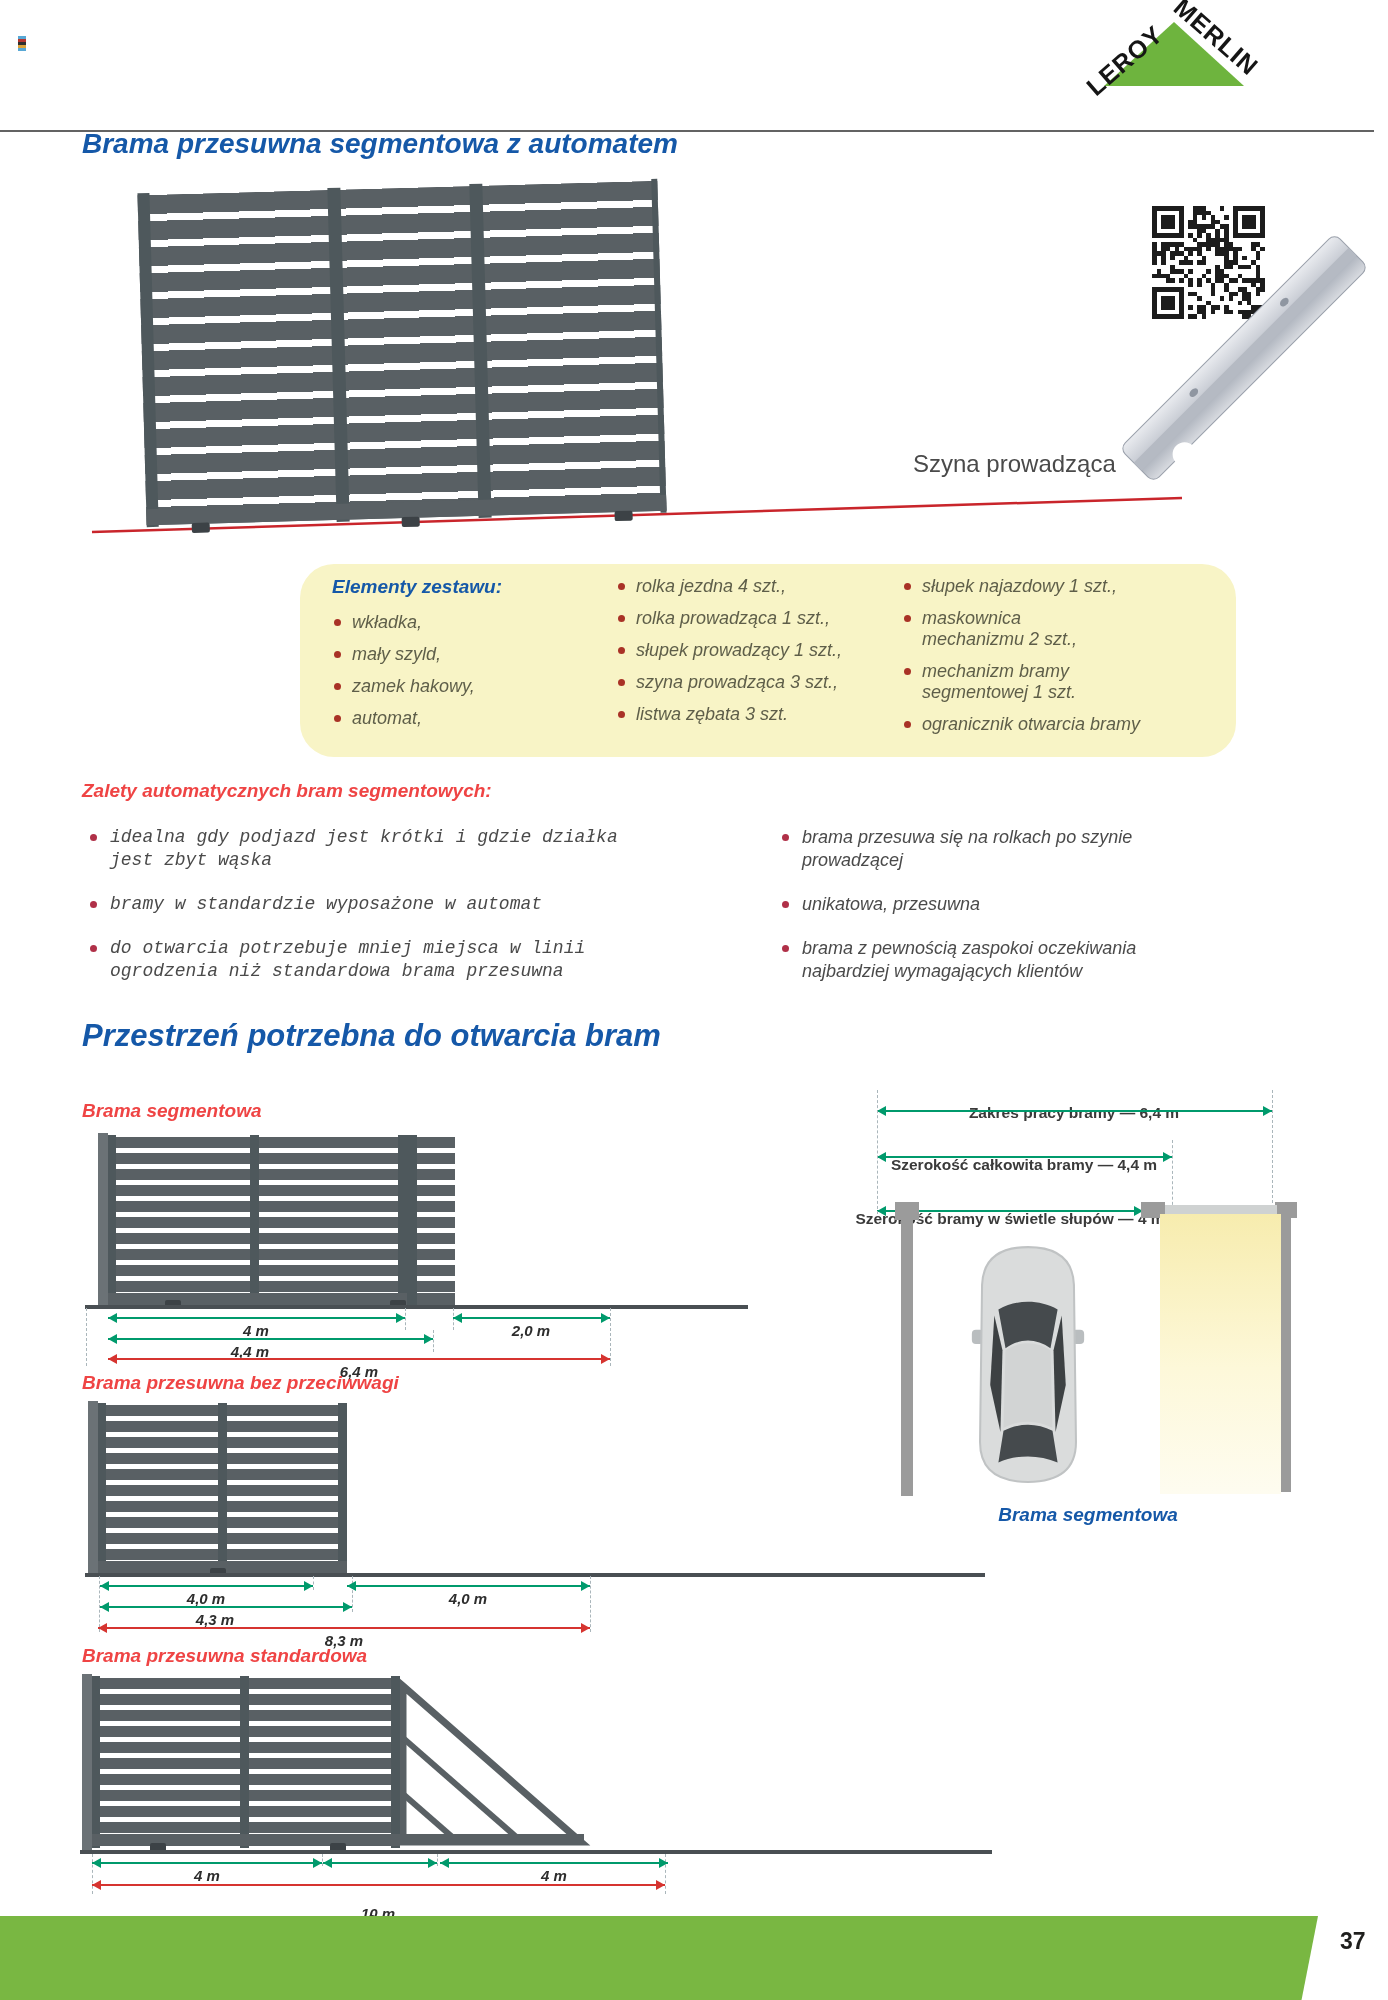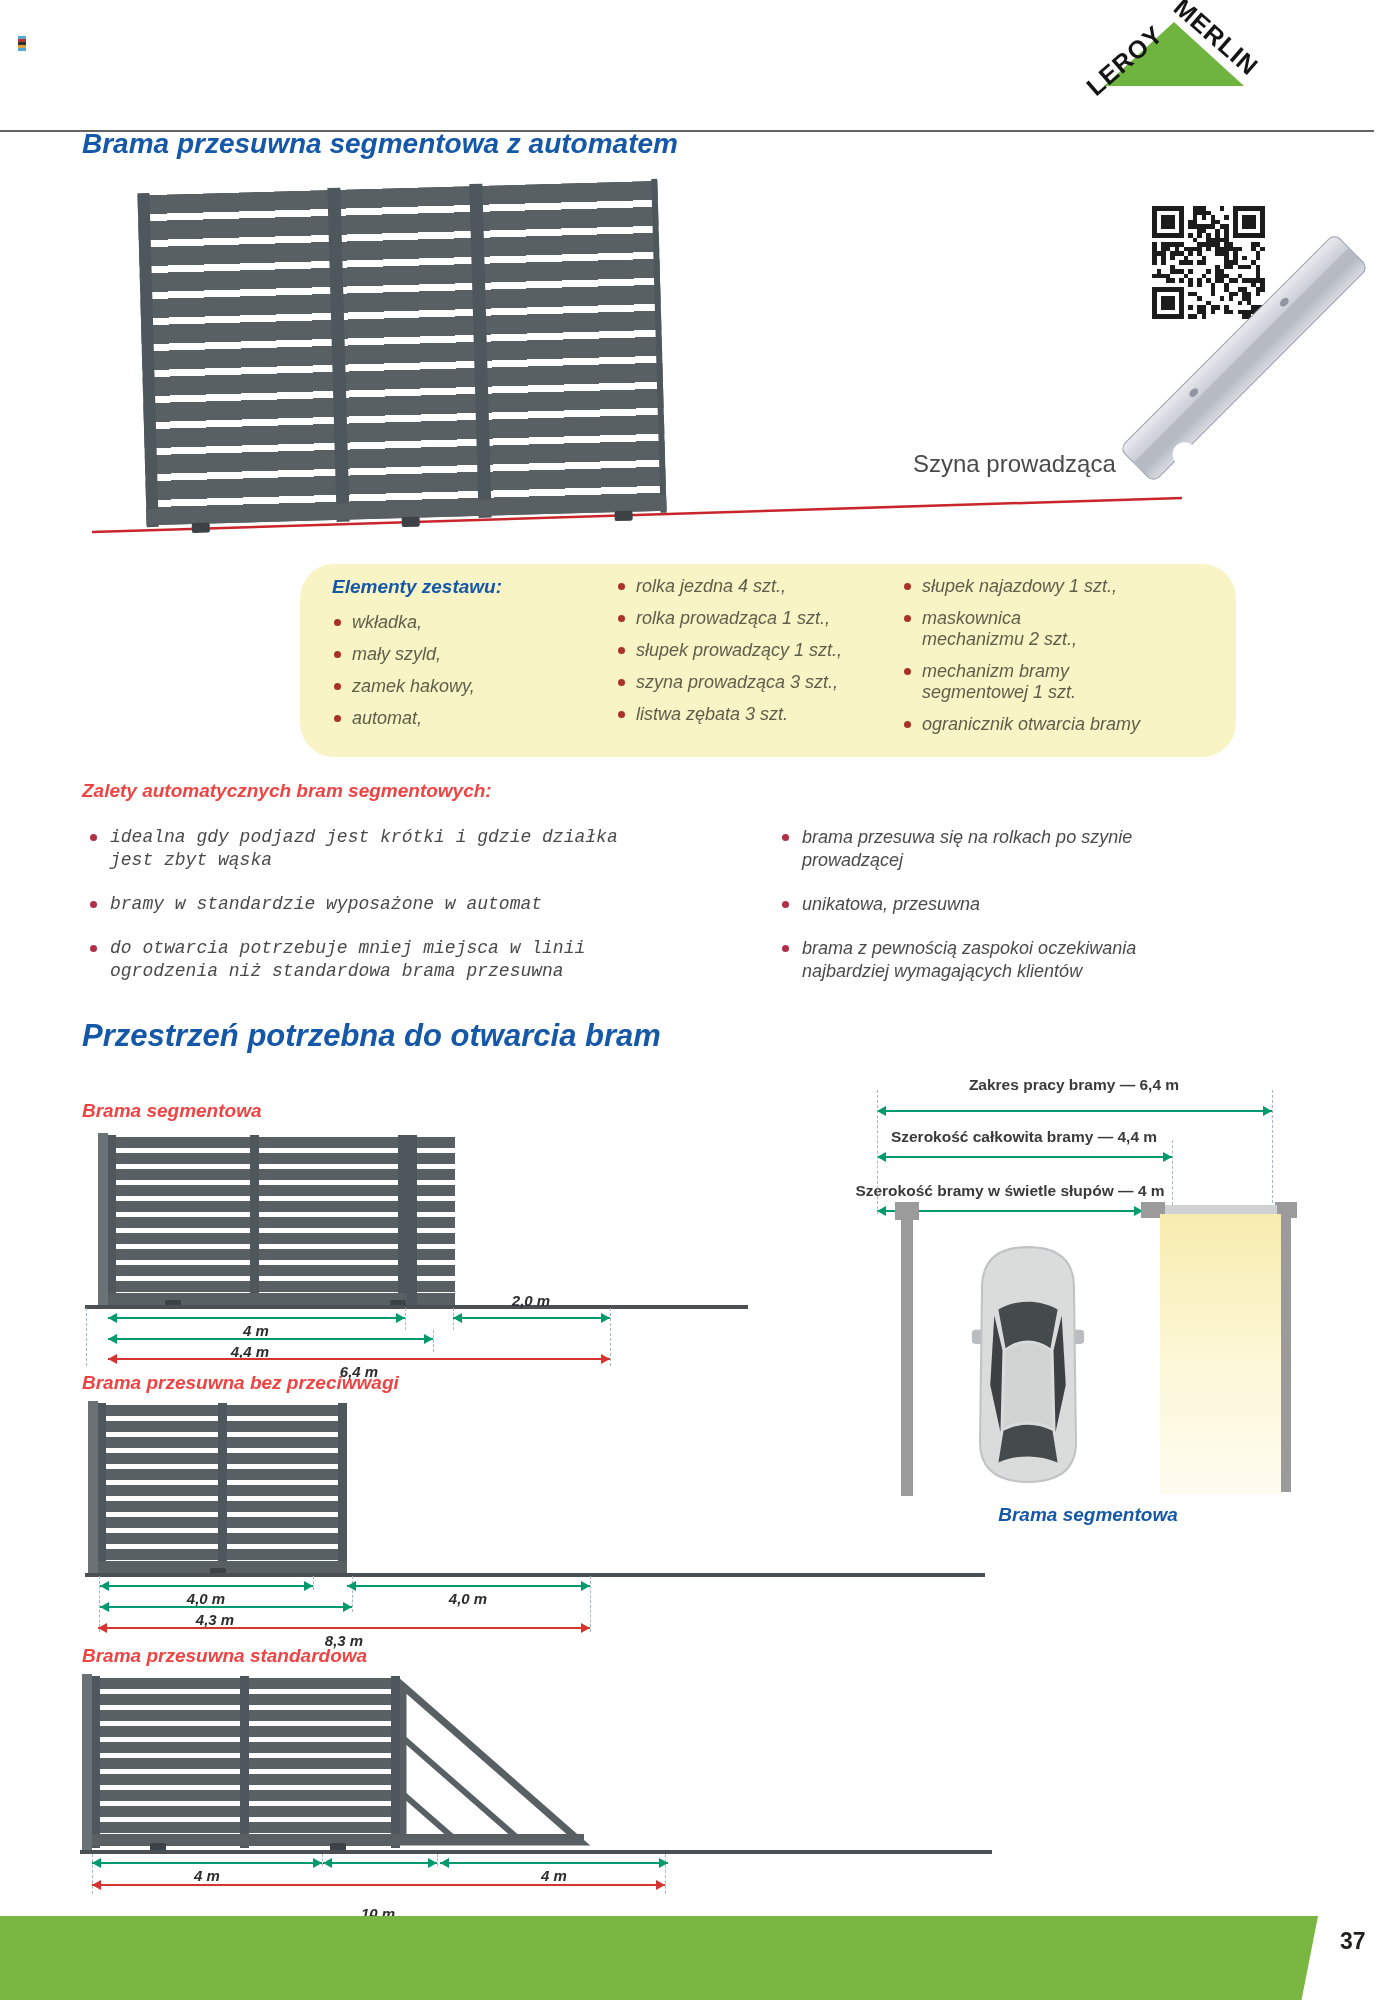--- a/index.html
+++ b/index.html
@@ -53,21 +53,21 @@
 
   
   .adv-list{list-style:none;margin:0;padding:0;position:absolute;font-size:18px;font-style:italic;
     color:#4a4a4a;line-height:23px;}
   .adv-list li{margin-bottom:21px;padding-left:22px;position:relative;}
   .adv-list li::before{content:"";position:absolute;left:2px;top:8px;width:7px;height:7px;border-radius:50%;background:#b03048;}
   ul.adv-left{left:88px;top:826px;width:565px;font-family:Liberation Mono, monospace;}
   ul.adv-right{left:780px;top:826px;width:445px;}
 
   
-  .plab{position:absolute;transform:translateX(-50%);font-size:15.5px;font-weight:bold;color:#3a3a3a;white-space:nowrap;}
+  .plab{position:absolute;transform:translateX(-50%);font-size:15.5px;font-weight:bold;color:#3a3a3a;white-space:nowrap;margin-top:28px;}
   .post-cap{position:absolute;background:#9b9b9b;}
   .plan-bar{position:absolute;background:#9b9b9b;}
   .plan-toprail{position:absolute;left:1165px;top:1205px;width:112px;height:9px;background:#cfd2d2;}
   .plan-yellow{position:absolute;left:1160px;top:1214px;width:121px;height:280px;
     background:linear-gradient(180deg,#f7ecae 0%,#fdf8d9 55%,#fefcf0 100%);}
   .plan-caption{position:absolute;transform:translateX(-50%);color:#1558a8;font-style:italic;font-weight:bold;font-size:19px;white-space:nowrap;}
 
   .rail-label{position:absolute;left:913px;top:450px;font-size:24px;color:#4a4a4a;white-space:nowrap;}
 
   .footer-band{position:absolute;left:0;top:1916px;width:1320px;height:84px;background:#79b742;
@@ -198,21 +198,21 @@
   <div class="wheel" style="left:390px;top:1300px;"></div>
   <div class="ground" style="left:85px;top:1305px;width:663px;"></div>
   <div class="vguide" style="left:86px;top:1308px;height:58px;"></div>
   <div class="vguide" style="left:405px;top:1308px;height:22px;"></div>
   <div class="vguide" style="left:433px;top:1330px;height:22px;"></div>
   <div class="vguide" style="left:453px;top:1308px;height:22px;"></div>
   <div class="vguide" style="left:610px;top:1308px;height:58px;"></div>
   <div class="dim g" style="left:108px;top:1317px;width:297px;"></div>
   <div class="dlab" style="left:256px;top:1322px;">4 m</div>
   <div class="dim g" style="left:453px;top:1317px;width:157px;"></div>
-  <div class="dlab" style="left:531px;top:1292px;">2,0 m</div>
+  <div class="dlab" style="left:531px;top:1322px;">2,0 m</div>
   <div class="dim g" style="left:108px;top:1338px;width:325px;"></div>
   <div class="dlab" style="left:250px;top:1343px;">4,4 m</div>
   <div class="dim r" style="left:108px;top:1358px;width:502px;"></div>
   <div class="dlab" style="left:359px;top:1363px;">6,4 m</div>
 
   <div class="sub-label" style="left:82px;top:1372px;">Brama przesuwna bez przeciwwagi</div>
   <div class="post-bar" style="left:88px;top:1401px;width:10px;height:176px;"></div>
   <div class="gate" style="left:98px;top:1405px;width:249px;height:168px;">
     <div class="stile" style="left:0;width:8px;"></div>
     <div class="stile" style="left:120px;width:9px;"></div>

